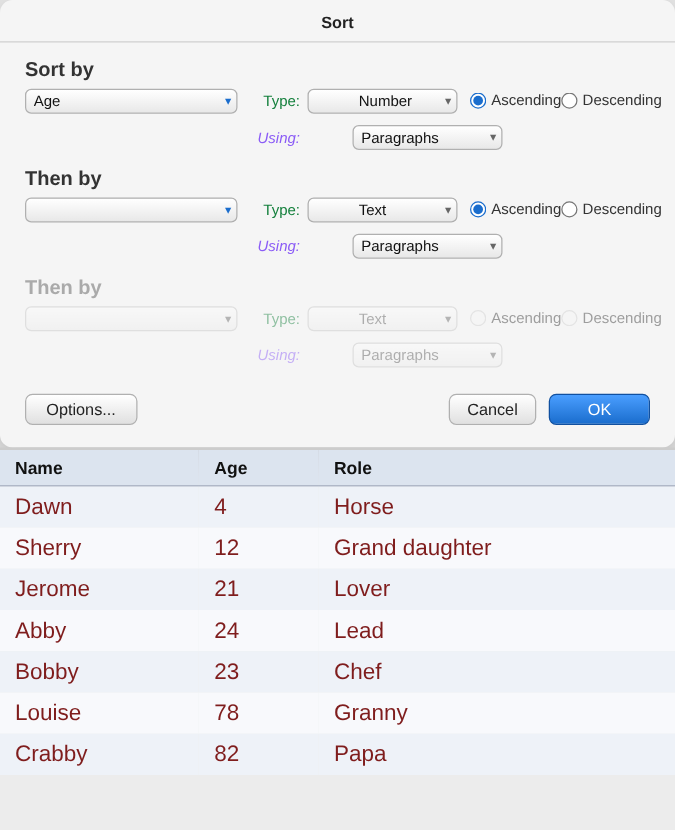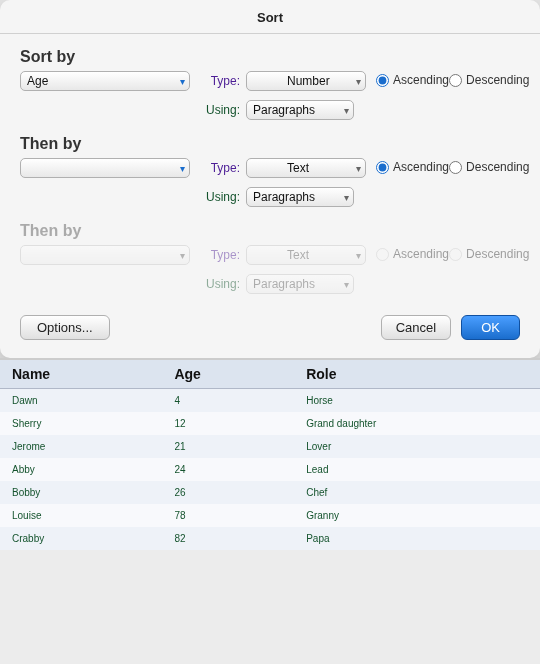--- a/index.html
+++ b/index.html
@@ -68,21 +68,21 @@
       font-size: 10px;
       color: #666;
       pointer-events: none;
     }
     .select-wrapper.blue-arrow::after {
       color: #1a6dcd;
     }
 
     .sort-by-select { width: 170px; }
     .type-select { width: 120px; padding-left: 40px; }
-    .using-select { width: 108px; }
+    .using-select { width: 120px; margin-left: 36px; }
 
     .radio-group {
       display: flex;
       flex-direction: row;
       margin-left: 10px;
     }
 
     .radio-item {
       display: flex;
       align-items: center;
@@ -144,21 +144,21 @@
       border: 1px solid #b0b0b0;
       background: linear-gradient(to bottom, #ffffff, #e0e0e0);
       color: #222;
     }
 
     .btn-ok {
       background: linear-gradient(to bottom, #4a9eff, #1a6dcd);
       color: #fff;
       border-color: #1050a0;
       font-weight: 500;
-      padding: 4px 19px;
+      padding: 4px 30px;
     }
 
     .btn-cancel {
       padding: 4px 14px;
     }
 
     
     .table-area {
       border-top: 2px solid #ccc;
       margin-top: 0;
@@ -180,39 +180,40 @@
     }
 
     tbody tr:nth-child(odd) {
       background: #eef2f8;
     }
     tbody tr:nth-child(even) {
       background: #f8f9fc;
     }
 
     tbody tr td {
-      font-size: 10px;
-      color: #14532d;
+      font-size: 18px;
+      color: #7f1d1d;
       padding: 6px 12px;
     }
 
     .type-label {
       width: 40px;
       text-align: right;
       margin-right: 6px;
       font-size: 12px;
-      color: #4c1d95;
+      color: #15803d;
     }
 
     .using-label {
       width: 40px;
       text-align: right;
       margin-right: 6px;
       font-size: 12px;
-      color: #14532d;
+      color: #8b5cf6;
+      font-style: italic;
     }
 
     .inline-row {
       display: flex;
       align-items: center;
       margin-bottom: 5px;
     }
   </style>
 </head>
 <body>
@@ -389,21 +390,21 @@
         <td>21</td>
         <td>Lover</td>
       </tr>
       <tr>
         <td>Abby</td>
         <td>24</td>
         <td>Lead</td>
       </tr>
       <tr>
         <td>Bobby</td>
-        <td>26</td>
+        <td>23</td>
         <td>Chef</td>
       </tr>
       <tr>
         <td>Louise</td>
         <td>78</td>
         <td>Granny</td>
       </tr>
       <tr>
         <td>Crabby</td>
         <td>82</td>

